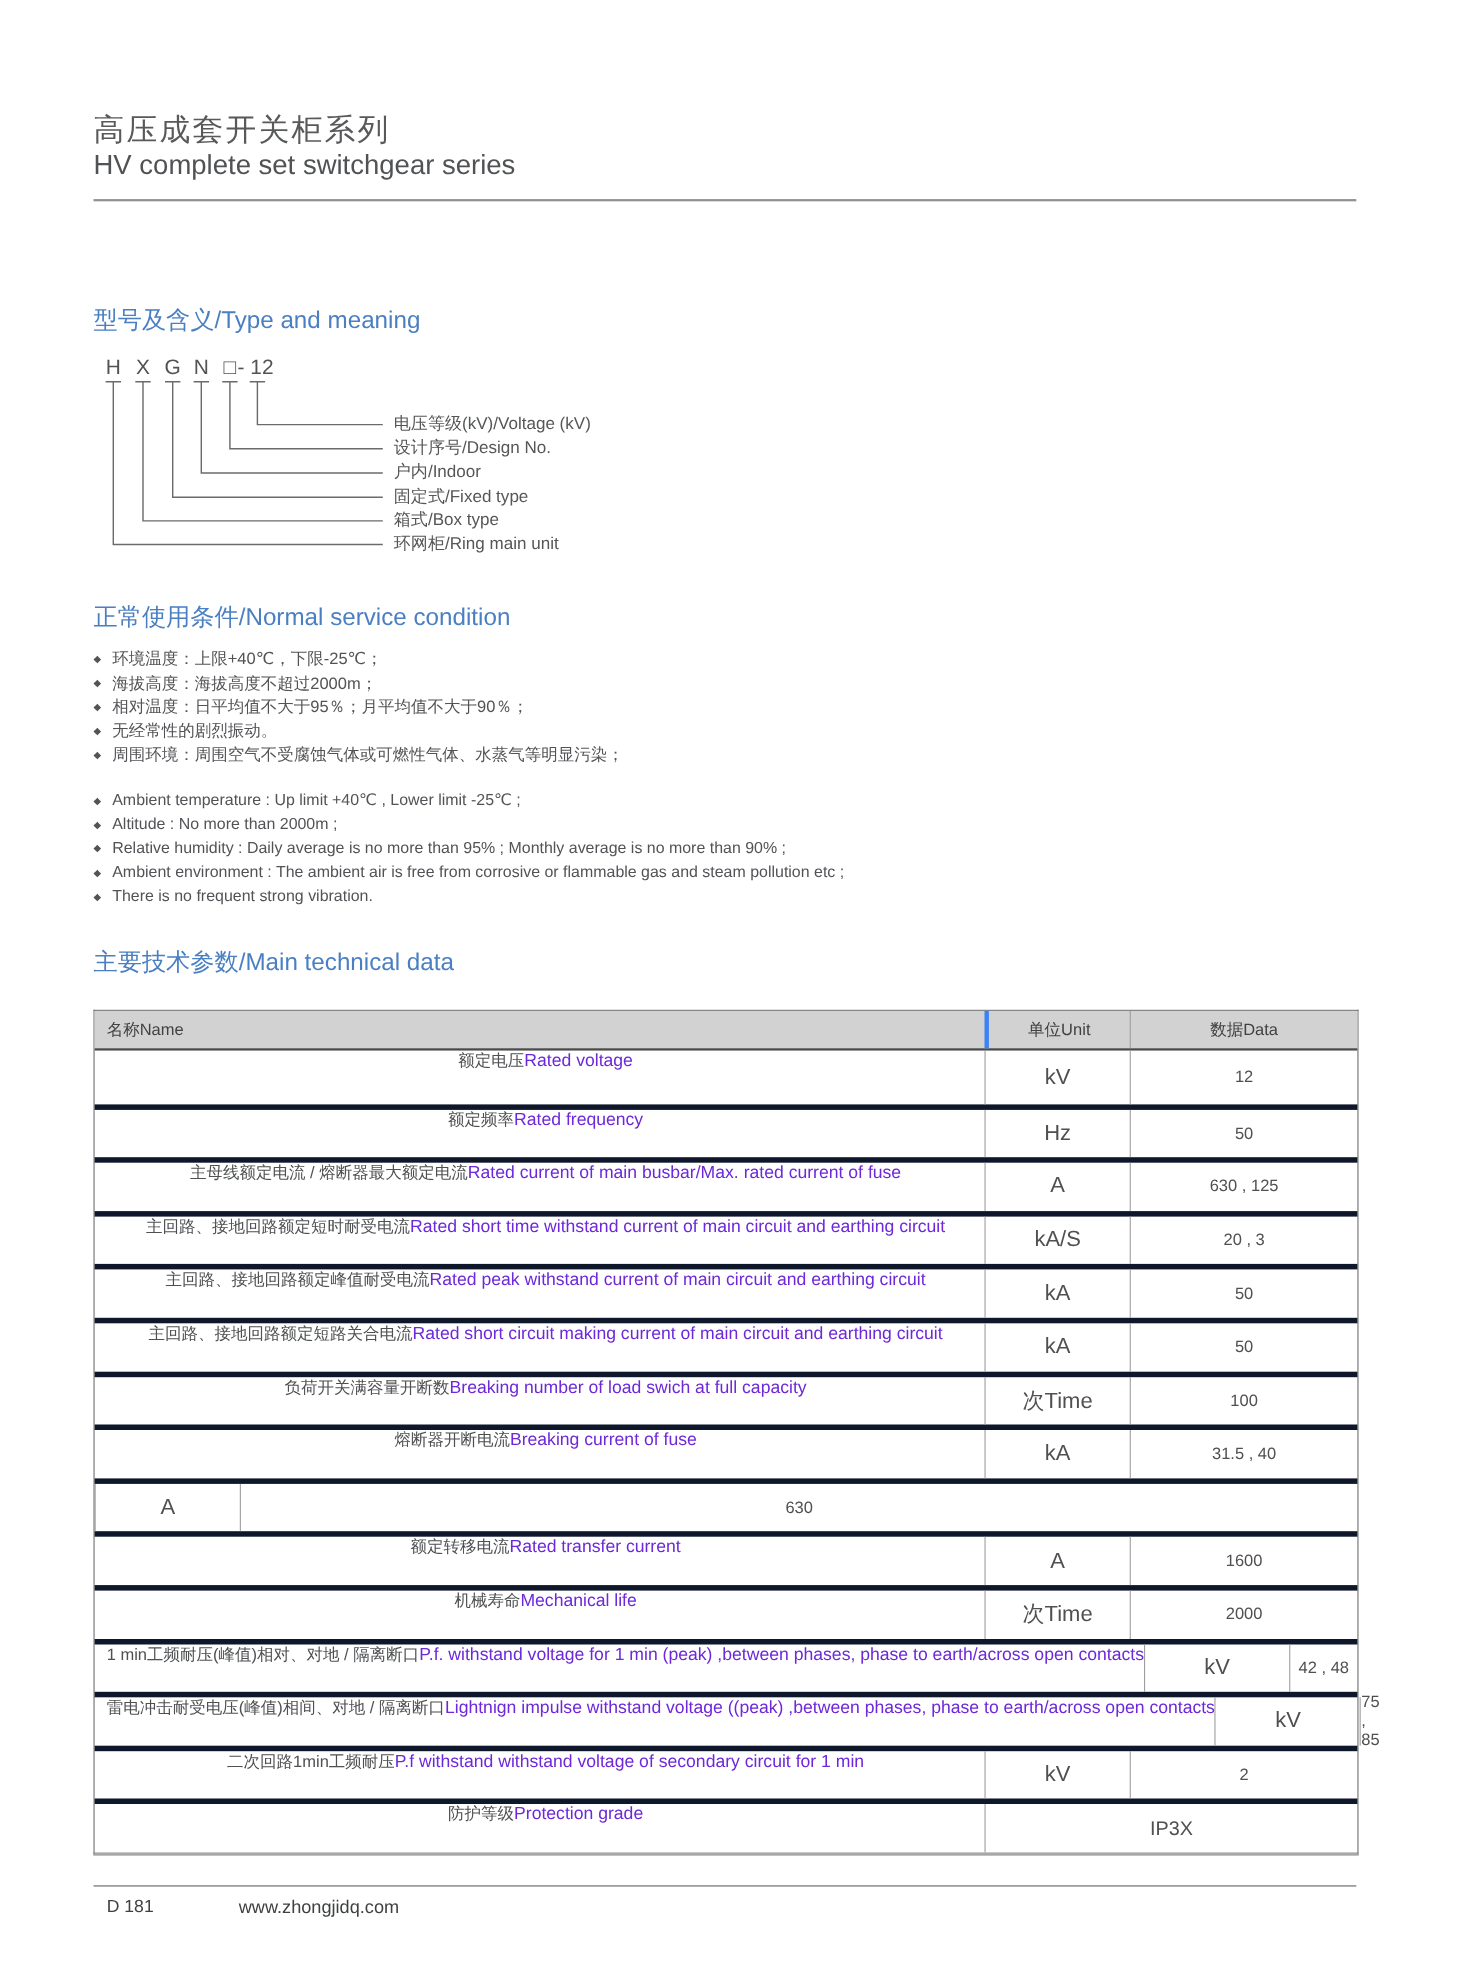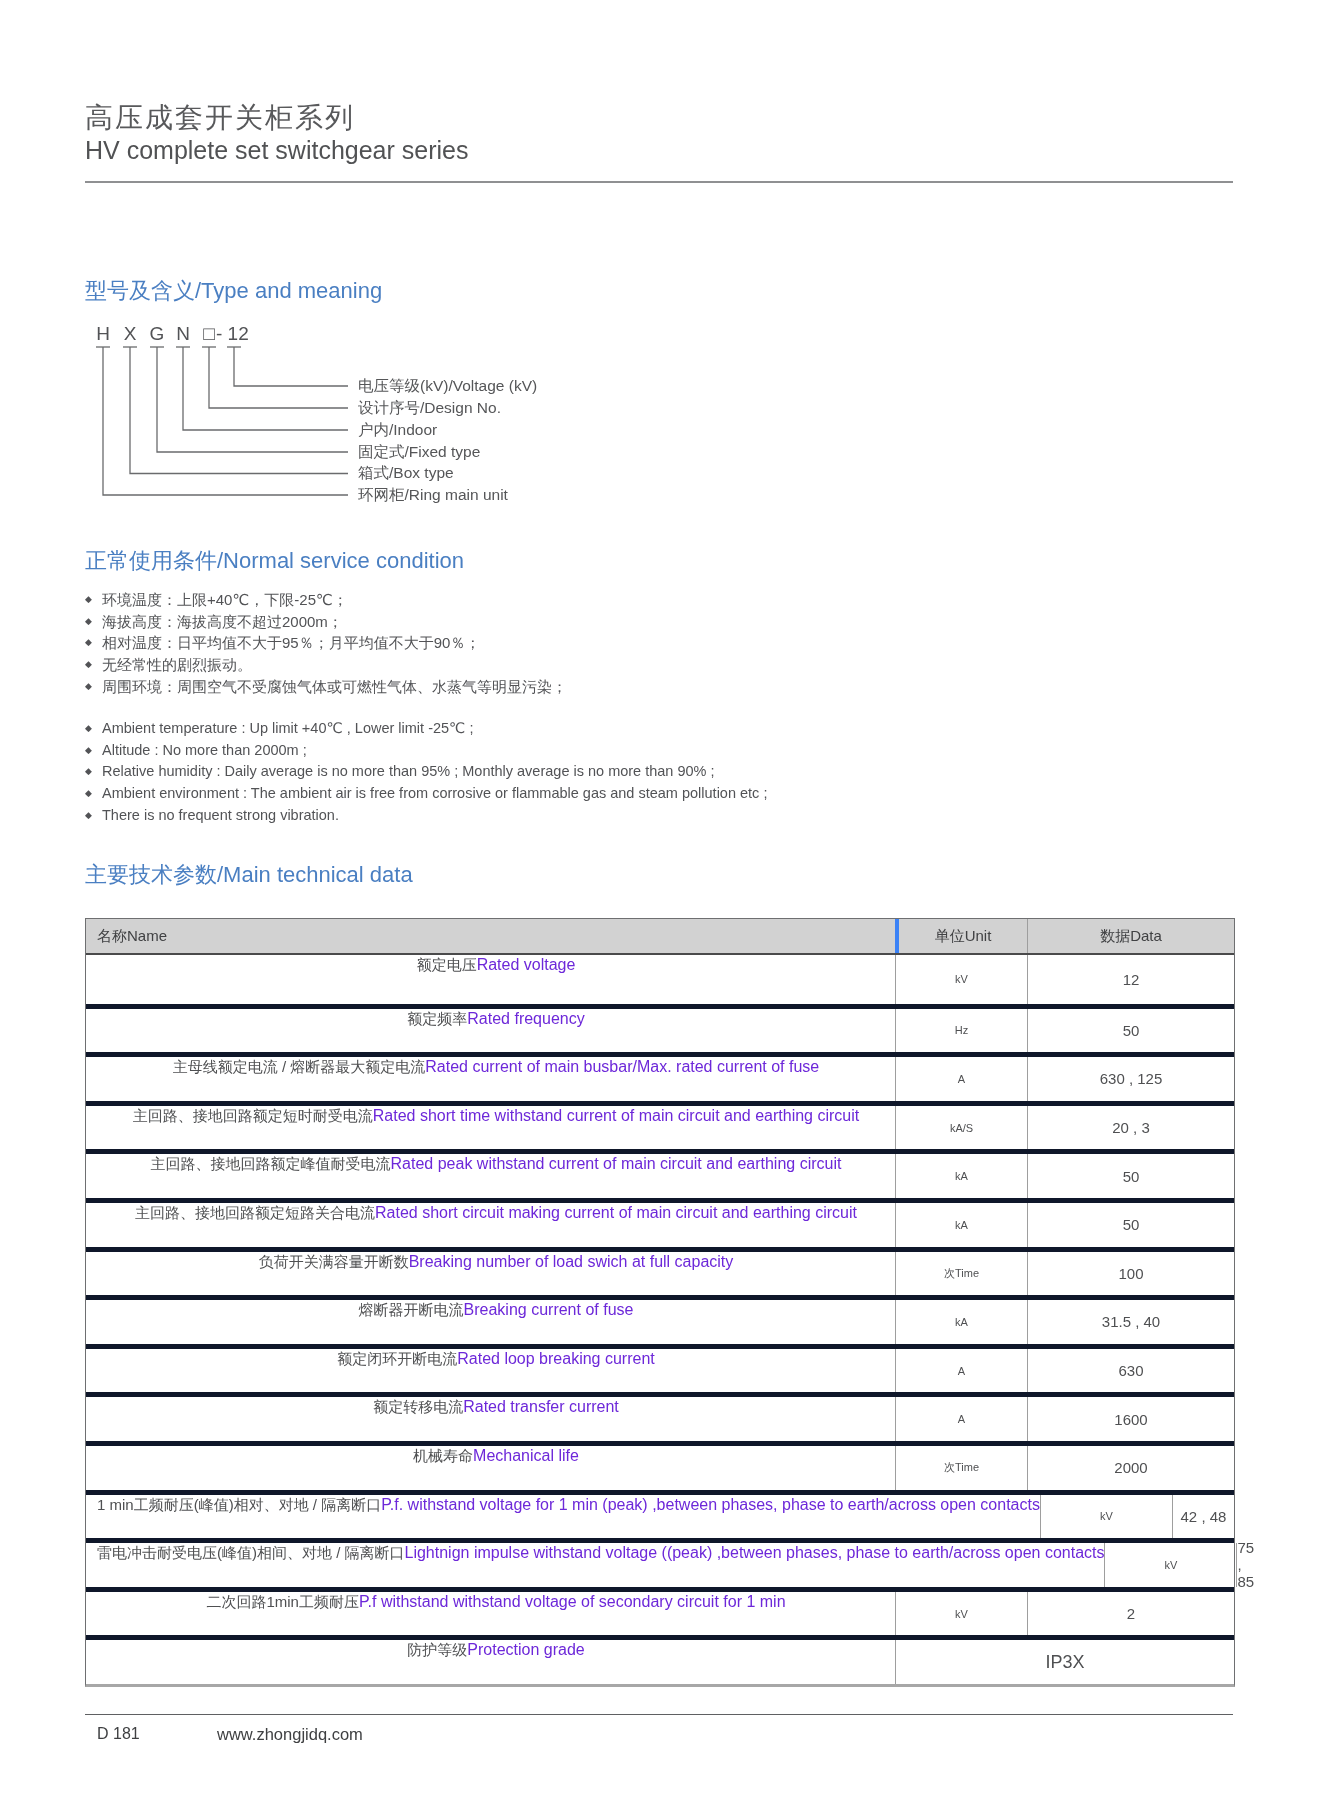--- a/index.html
+++ b/index.html
@@ -33,21 +33,21 @@
     border:1px solid #6e6f71; border-bottom:3px solid #a7a7a7; }
   .thead { display:flex; height:36px; background:#d2d2d2; border-bottom:2px solid #4a4a4b; box-sizing:border-box; }
   .h-name { flex:0 0 809px; display:flex; align-items:center; padding-left:11px; box-sizing:border-box; font-size:15px; color:#404143; }
   .h-unit { flex:0 0 132px; border-left:4px solid #3b82f6; display:flex; align-items:center; justify-content:center; box-sizing:border-box; font-size:15px; color:#404143; }
   .h-data { flex:1; border-left:1px solid #9e9e9e; display:flex; align-items:center; justify-content:center; box-sizing:border-box; font-size:15px; color:#404143; }
   .trow { display:flex; height:48.6px; box-sizing:border-box; }
   .trow + .trow { border-top:5px solid #0f172a; }
   .c-name { flex:0 0 809px; display:flex; flex-direction:row; justify-content:center; padding-left:11px; box-sizing:border-box; }
   .nz { font-size:15px; line-height:19.5px; color:#4f5052; white-space:nowrap; }
   .ne { font-size:16px; line-height:19.5px; color:#6d28d9; white-space:nowrap; }
-  .c-unit { flex:0 0 132px; border-left:1px solid #9e9e9e; display:flex; align-items:center; justify-content:center; box-sizing:border-box; font-size:11px;text-align:right; }
+  .c-unit { flex:0 0 132px; border-left:1px solid #9e9e9e; display:flex; align-items:center; justify-content:center; box-sizing:border-box; font-size:20px;text-align:right; }
   .c-data { flex:1; border-left:1px solid #9e9e9e; display:flex; align-items:center; justify-content:center; box-sizing:border-box; font-size:15px; }
   .c-merged { flex:1; border-left:1px solid #9e9e9e; display:flex; align-items:center; justify-content:center; box-sizing:border-box; font-size:18px; }
   
   .footer-rule { position:absolute; left:85px; top:1714px; width:1148px; height:1px; background:#5f6062; }
   .footer-page { position:absolute; left:97px; top:1725px; font-size:16px; color:#3f4042; }
   .footer-site { position:absolute; left:217px; top:1725px; font-size:16.5px; color:#3f4042; }
 </style>
 </head>
 <body>
 
@@ -184,24 +184,20 @@
     <div class="trow">
       <div class="c-name">
         <div class="nz">熔断器开断电流</div>
         <div class="ne">Breaking current of fuse</div>
       </div>
       <div class="c-unit">kA</div>
       <div class="c-data">31.5 , 40</div>
     </div>
 
     <div class="trow">
-      <div class="c-name">
-        <div class="nz">额定闭环开断电流</div>
-        <div class="ne">Rated loop breaking current</div>
-      </div>
       <div class="c-unit">A</div>
       <div class="c-data">630</div>
     </div>
 
     <div class="trow">
       <div class="c-name">
         <div class="nz">额定转移电流</div>
         <div class="ne">Rated transfer current</div>
       </div>
       <div class="c-unit">A</div>

